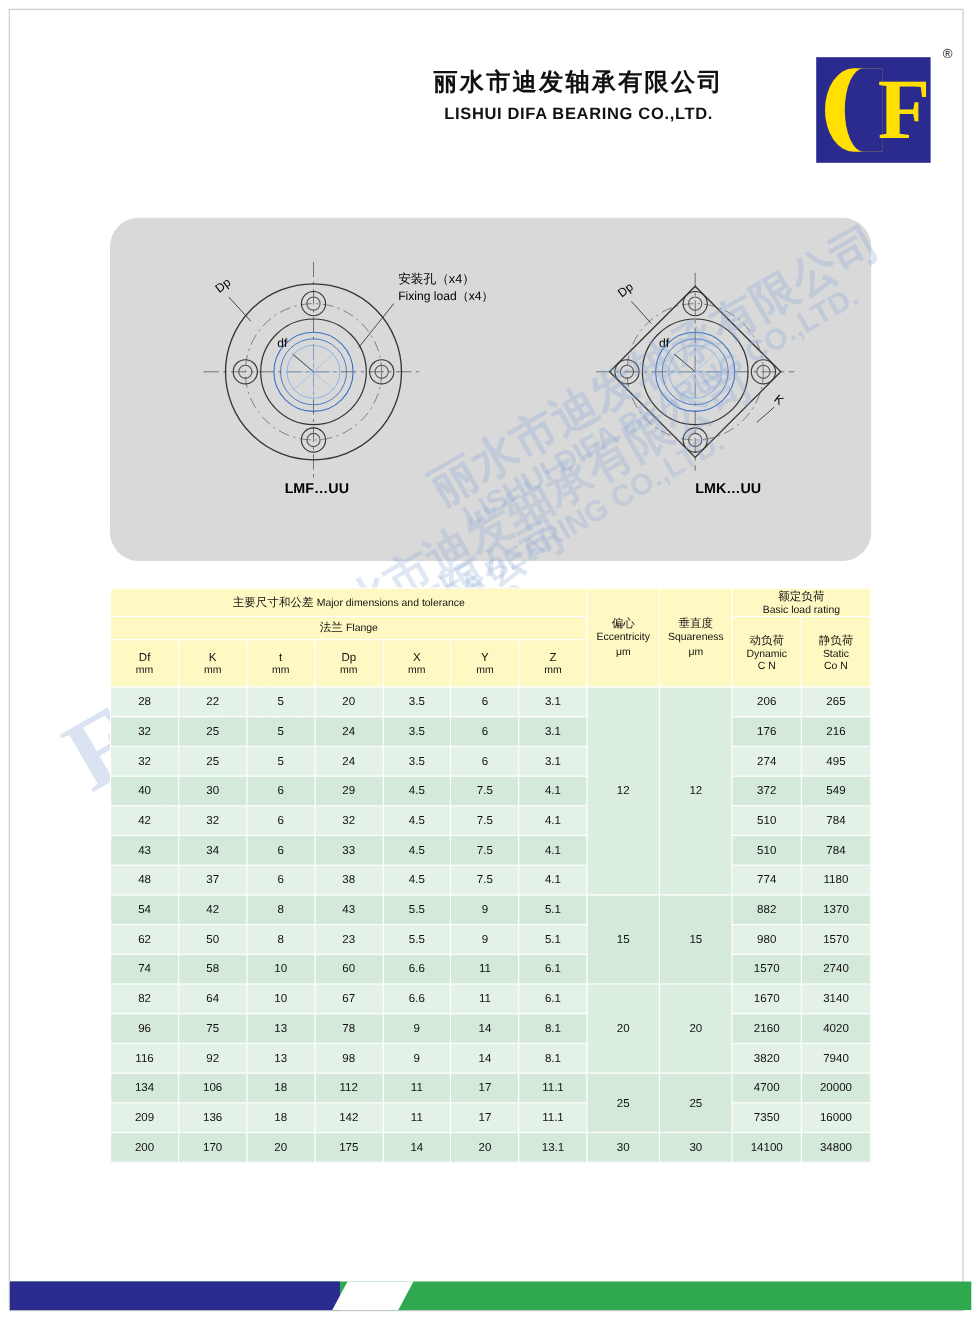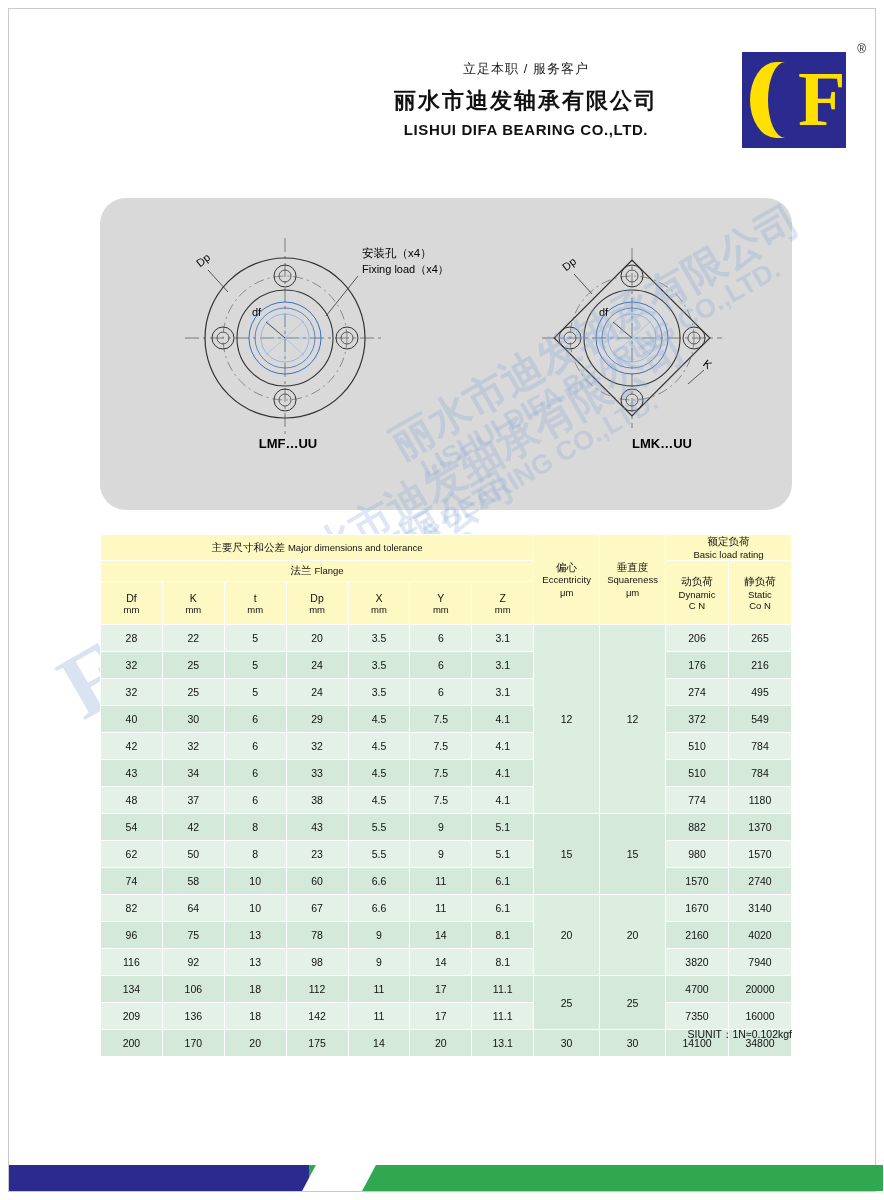--- a/index.html
+++ b/index.html
@@ -281,21 +281,20 @@
   }
 </style>
 </head>
 <body>
 
 <div class="page">
   <div class="page-border"></div>
 
   <div class="header">
     <div class="header-text">
-      <div class="slogan">立足本职 / 服务客户</div>
       <div class="company-cn">丽水市迪发轴承有限公司</div>
       <div class="company-en">LISHUI DIFA BEARING CO.,LTD.</div>
     </div>
     <div class="reg-mark">®</div>
     <div class="logo">
       <div class="logo-d"></div>
       <div class="logo-d-inner"></div>
       <div class="logo-f">F</div>
     </div>
   </div>
@@ -667,20 +666,19 @@
             <td class="merge" rowspan="1">30</td>
             <td class="merge" rowspan="1">30</td>
             <td>14100</td>
             <td>34800</td>
           </tr>
         </tbody>
     </table>
   </div>
 
   <div class="footnote">
-    <div>SIUNIT：1N≈0.102kgf</div>
   </div>
 
   <div class="bottom-bar">
     <div class="blue"></div>
     <div class="white"></div>
   </div>
 </div>
 
 </body></html>

